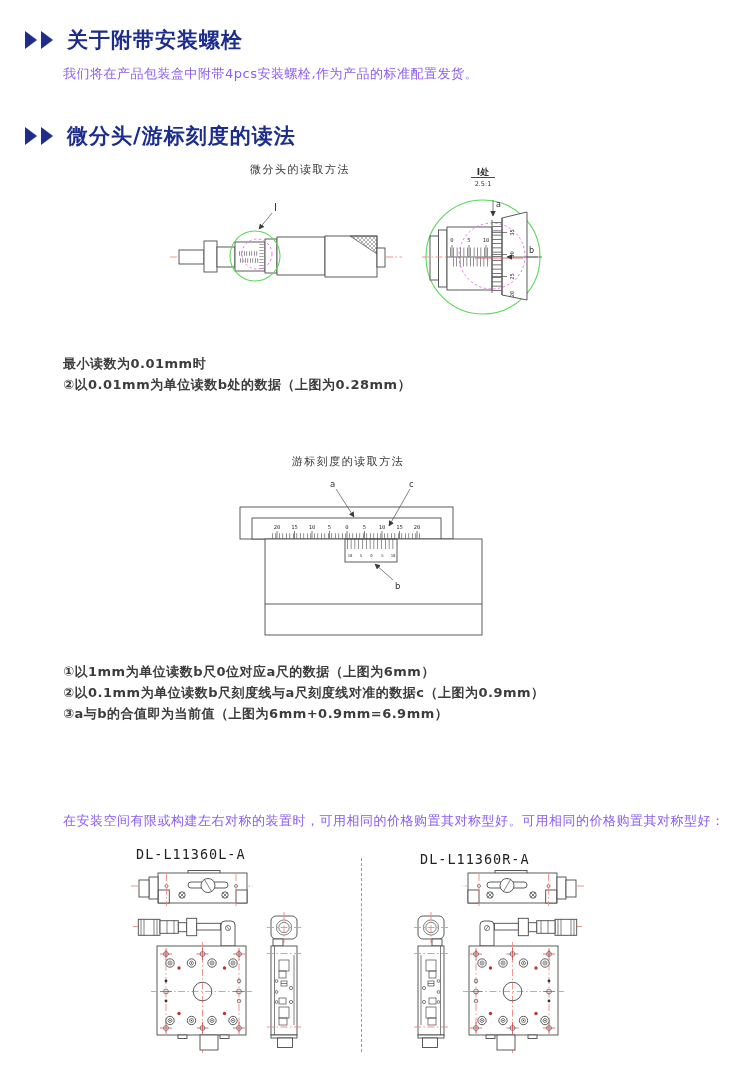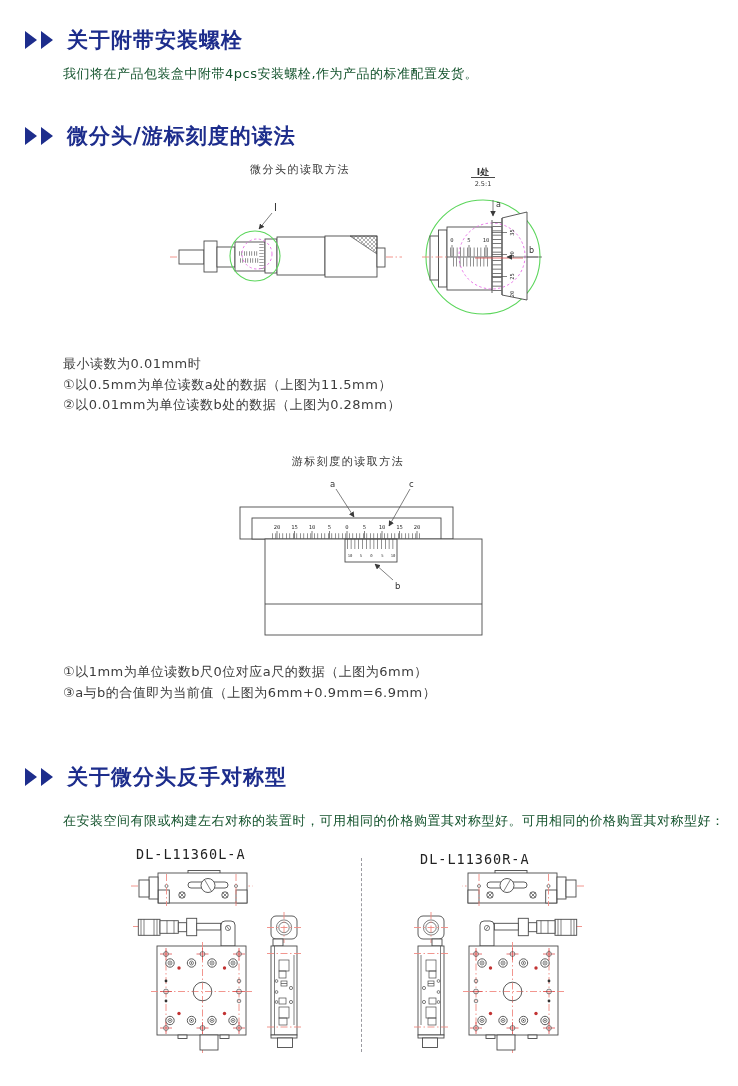--- a/index.html
+++ b/index.html
@@ -1,24 +1,24 @@
 <!DOCTYPE html>
 <html><head>
 <meta charset="utf-8">
 <style>
   html,body{margin:0;padding:0;background:#ffffff;}
   #page{position:relative;width:738px;height:1086px;background:#fff;overflow:hidden;
         font-family:"DejaVu Sans","Liberation Sans",sans-serif;color:#3c3c3c;padding-left:28px;}
   .sec-head{position:absolute;left:25px;display:flex;align-items:center;gap:4px;}
   .tri{width:0;height:0;border-left:12px solid #1d2d8c;border-top:9px solid transparent;border-bottom:9px solid transparent;display:inline-block;}
   .sec-title{font-size:21px;font-weight:bold;color:#1d2d8c;margin:0 0 0 10px;letter-spacing:1px;white-space:nowrap;}
-  .body-text{position:absolute;left:63px;font-size:13px;color:#14532d;letter-spacing:0.5px;white-space:nowrap;}
+  .body-text{position:absolute;left:63px;font-size:13px;color:#8b5cf6;letter-spacing:0.5px;white-space:nowrap;}
   .fig-subtitle{position:absolute;font-size:11px;color:#333;letter-spacing:1.5px;transform:translateX(-50%);white-space:nowrap;}
   .notes{position:absolute;left:63px;font-size:13px;line-height:20.5px;color:#3c3c3c;letter-spacing:0.5px;}
-  .notes div{white-space:nowrap;}
+  .notes div{white-space:nowrap;font-weight:bold;}
   .model-label{position:absolute;width:160px;text-align:left;font-family:"DejaVu Sans Mono","Liberation Mono",monospace;
                font-size:13.5px;color:#222;letter-spacing:1px;white-space:nowrap;}
   .divider{position:absolute;width:0;border-left:1px dashed #9a9aa0;}
   svg{position:absolute;overflow:visible;}
   .ln{fill:none;stroke:#4a4a4a;stroke-width:0.9;}
   .lnf{fill:#fff;stroke:#4a4a4a;stroke-width:0.9;}
   .thin{fill:none;stroke:#4a4a4a;stroke-width:0.7;}
   .cl{fill:none;stroke:#f08a82;stroke-width:0.9;stroke-dasharray:7 2.5 1.5 2.5;}
   .clr{fill:none;stroke:#e05252;stroke-width:0.8;}
   .green{fill:none;stroke:#5cd65c;stroke-width:1.1;}
@@ -114,21 +114,20 @@
     <text class="lbl" x="76" y="47" font-size="8">a</text>
     <line class="thin" x1="73" y1="40" x2="73" y2="56" marker-end="url(#ah)"></line>
     <line class="clr" x1="55" y1="98" x2="103" y2="98"></line>
     <line class="thin" x1="118" y1="97" x2="87" y2="97" marker-end="url(#ah)"></line>
     <text class="lbl" x="109" y="93" font-size="8">b</text>
     <line x1="107" y1="97" x2="122" y2="97" stroke="#4a4a4a" stroke-width="0.7"></line>
   </svg>
 
   <div class="notes" style="top:354px">
     <div>最小读数为0.01mm时</div>
-    <div>①以0.5mm为单位读数a处的数据（上图为11.5mm）</div>
     <div>②以0.01mm为单位读数b处的数据（上图为0.28mm）</div>
   </div>
 
   <div class="fig-subtitle" style="left:348px;top:454px">游标刻度的读取方法</div>
 
   <svg style="left:230px;top:475px" width="280" height="175" viewBox="0 0 280 175">
     <rect class="lnf" x="10" y="32" width="213" height="32"></rect>
     <rect class="lnf" x="22" y="43" width="189" height="21"></rect>
     <rect class="lnf" x="35" y="64" width="217" height="96"></rect>
     <line class="ln" x1="35" y1="129" x2="252" y2="129"></line>
@@ -160,28 +159,24 @@
     <text class="lbl" x="100" y="12" font-size="8.5">a</text>
     <line class="thin" x1="106" y1="14" x2="124" y2="42" marker-end="url(#ah)"></line>
     <text class="lbl" x="179" y="12" font-size="8.5">c</text>
     <line class="thin" x1="180" y1="14" x2="159" y2="51" marker-end="url(#ah)"></line>
     <text class="lbl" x="165" y="114" font-size="8.5">b</text>
     <line class="thin" x1="163" y1="105" x2="145" y2="89" marker-end="url(#ah)"></line>
   </svg>
 
   <div class="notes" style="top:661px;line-height:21px">
     <div>①以1mm为单位读数b尺0位对应a尺的数据（上图为6mm）</div>
+    <div>②以0.1mm为单位读数b尺刻度线与a尺刻度线对准的数据c（上图为0.9mm）</div>
     <div>③a与b的合值即为当前值（上图为6mm+0.9mm=6.9mm）</div>
   </div>
 
-  <div class="sec-head" style="top:763px">
-    <span class="tri"></span>
-    <span class="tri"></span>
-    <h2 class="sec-title">关于微分头反手对称型</h2>
-  </div>
   <div class="body-text" style="top:812px">在安装空间有限或构建左右对称的装置时，可用相同的价格购置其对称型好。可用相同的价格购置其对称型好：</div>
 
   <div class="model-label" style="left:136px;top:846px">DL-L11360L-A</div>
   <div class="model-label" style="left:420px;top:851px">DL-L11360R-A</div>
 
   <svg style="left:100px;top:865px" width="220" height="215" viewBox="0 0 220 215">
     <g id="stageG">
 
       <line class="cl" x1="31" y1="21" x2="153" y2="21"></line>
       <rect class="lnf" x="88" y="5.5" width="32" height="3"></rect>

